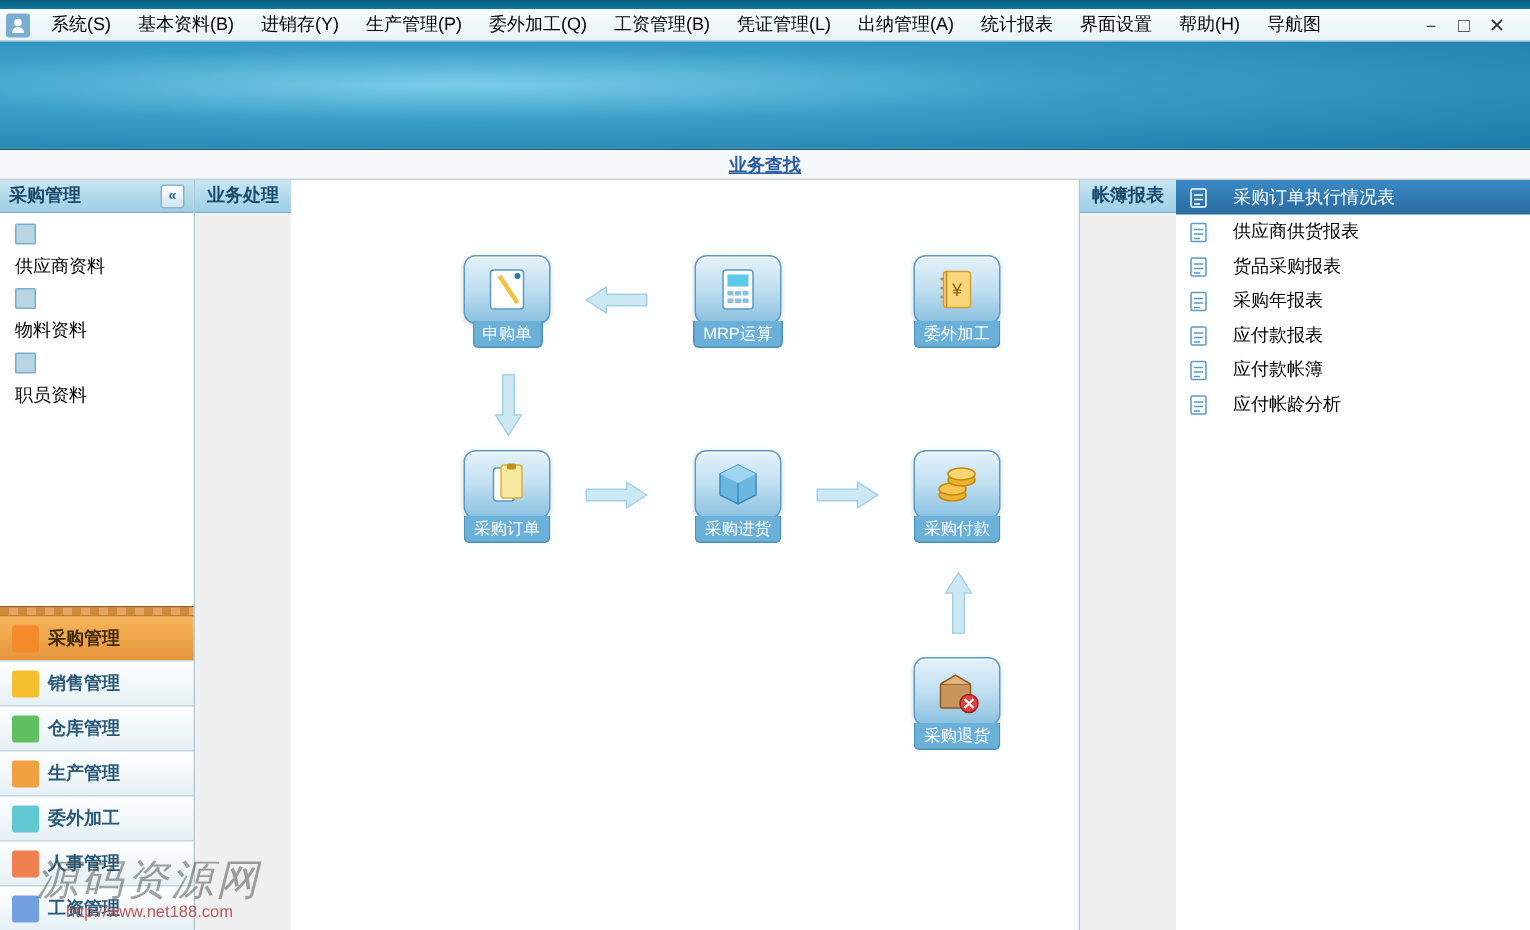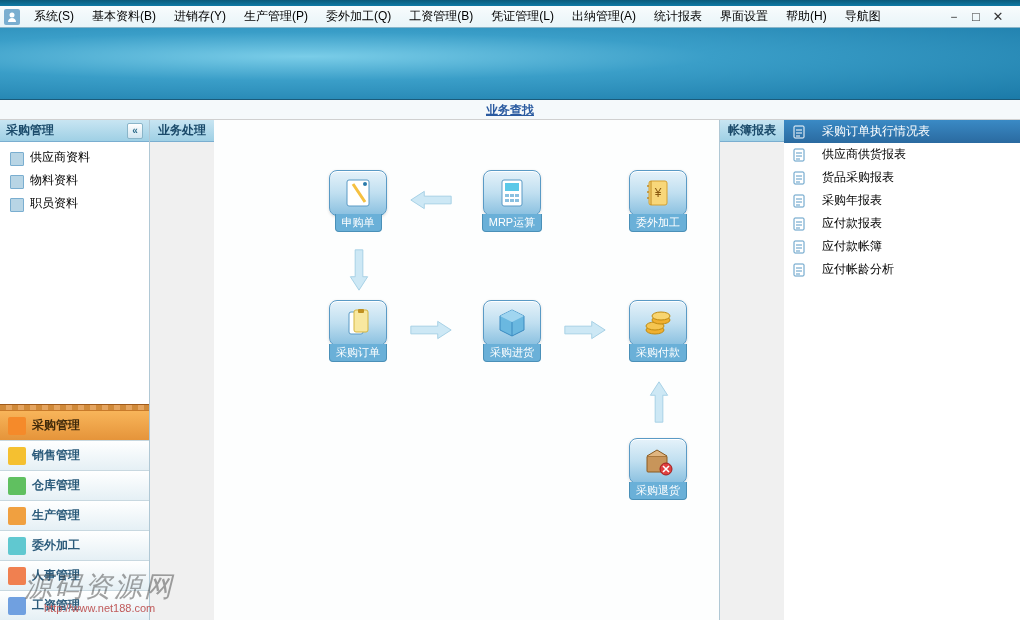--- a/index.html
+++ b/index.html
@@ -9,25 +9,25 @@
 .menubar { height: 22px; background: linear-gradient(to bottom, #f8fcfd, #e8f4f8); border-bottom: 1px solid #8ab5c9; display: flex; align-items: center; padding: 0 4px; gap: 2px; }
 .menubar-icon { width: 16px; height: 16px; background: #7aaed0; border-radius: 2px; margin-right: 4px; display: inline-flex; align-items: center; justify-content: center; }
 .menubar-icon svg { width: 12px; height: 12px; }
 .menu-item { padding: 2px 8px; cursor: pointer; white-space: nowrap; }
 .menubar-right { margin-left: auto; display: flex; gap: 6px; padding-right: 10px; align-items: center; }
 .win-btn { width: 16px; height: 14px; display: flex; align-items: center; justify-content: center; cursor: pointer; font-family: Arial; font-size: 13px; color: #333; }
 .banner { height: 72px; background: radial-gradient(ellipse at 30% 40%, #7acde8 0%, #3a9ec8 40%, #1b7aa8 100%); border-bottom: 1px solid #1a5a7a; }
 .toplink { text-align: center; height: 20px; line-height: 20px; background: #f5f9fb; color: #2a5aa0; border-bottom: 1px solid #d0d0d0; font-weight: bold; }
 .toplink span { text-decoration: underline; cursor: pointer; }
 .body-row { flex: 1; display: flex; min-height: 0; }
-.sidebar { width: 150px; background: #ecf5f8; border-right: 1px solid #b0c8d5; display: flex; flex-direction: column; }
+.sidebar { width: 130px; background: #ecf5f8; border-right: 1px solid #b0c8d5; display: flex; flex-direction: column; }
 .sidebar-header { height: 22px; background: linear-gradient(to bottom, #c8e5f2, #9fd0e5); border-bottom: 1px solid #7aaed0; display: flex; align-items: center; justify-content: space-between; padding: 0 6px; font-weight: bold; color: #1a4a6a; }
 .chev-btn { width: 16px; height: 16px; background: linear-gradient(to bottom,#fff,#d0e5f0); border: 1px solid #8ab5c9; border-radius: 2px; display: flex; align-items: center; justify-content: center; font-size: 10px; cursor: pointer; color: #2a6a8a; }
 .sidebar-list { flex: 1; background: #fff; padding-top: 4px; }
-.side-item { display: flex; align-items: flex-end; gap: 6px; padding: 3px 10px; cursor: pointer; }
+.side-item { display: flex; align-items: flex-start; gap: 6px; padding: 3px 10px; cursor: pointer; flex-direction: column; }
 .side-doc-icon { width: 14px; height: 14px; background: #b8d5e5; border: 1px solid #7aaed0; border-radius: 1px; flex-shrink: 0; }
 .sidebar-stack { margin-top: auto; }
 .stack-sep { height: 6px; background: repeating-linear-gradient(90deg, #d08a3a 0 6px, #e5a560 6px 12px); border-top: 1px solid #a05a1a; }
 .stack-item { height: 30px; display: flex; align-items: center; gap: 6px; padding: 0 8px; cursor: pointer; border-top: 1px solid #c8d8e0; background: linear-gradient(to bottom, #fff, #e5f0f5); font-weight: bold; color: #2a5a7a; }
 .stack-item.active { background: linear-gradient(to bottom, #f8b55a, #e5943a); color: #402a0a; border-top-color: #c87a2a; }
 .stack-icon { width: 18px; height: 18px; border-radius: 2px; flex-shrink: 0; display: flex; align-items: center; justify-content: center; }
 .main-panel { flex: 1; display: flex; min-width: 0; }
 .biz, .reports { display: flex; }
 .biz { flex: 1; border-right: 1px solid #b0c8d5; }
 .reports { width: 300px; }

